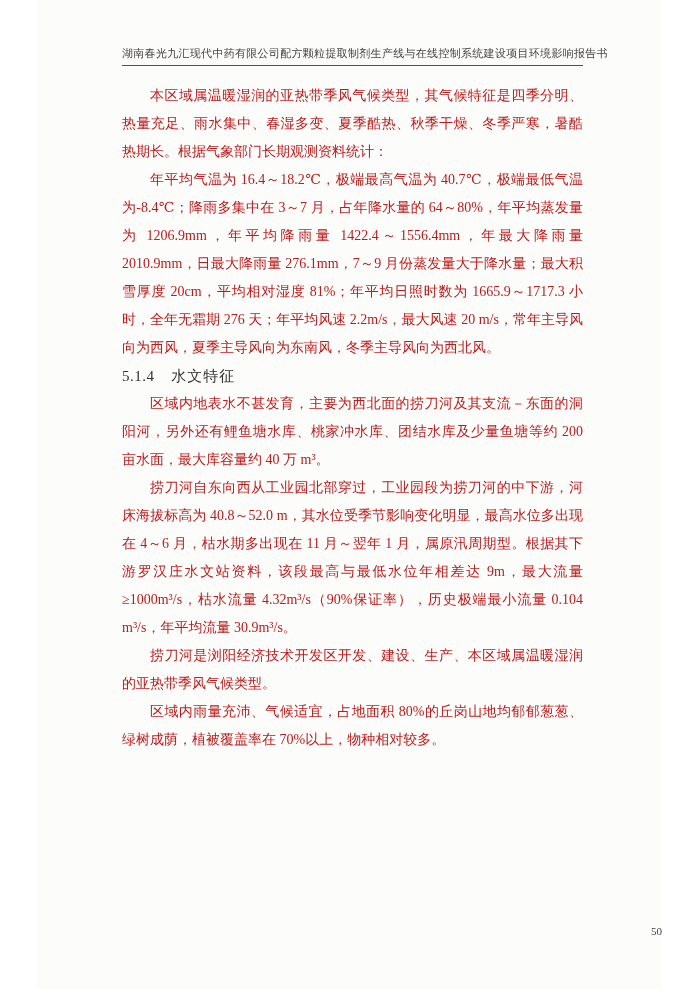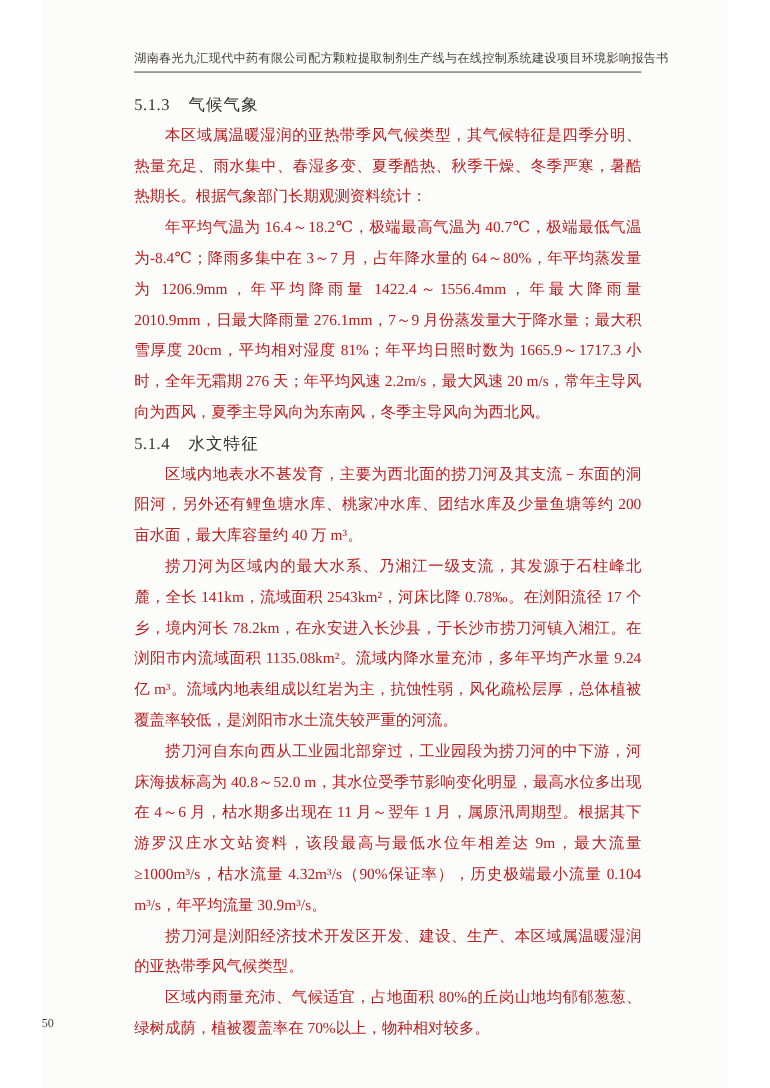--- a/index.html
+++ b/index.html
@@ -61,52 +61,47 @@
   .para {
     margin: 0;
     text-indent: 2em;
     color: #b91c1c;
   }
   .doc-footer {
     position: absolute;
     left: 0;
     right: 0;
     top: 921px;
-    text-align: left;
+    text-align: right;
   }
   .page-number {
     font-size: 11px;
     color: #444242;
   }
 </style>
 </head>
 <body>
 
 <div class="page">
   <div class="frame">
 
     <div class="doc-header">
       <div class="header-title">湖南春光九汇现代中药有限公司配方颗粒提取制剂生产线与在线控制系统建设项目环境影响报告书</div>
     </div>
 
     <div class="doc-body">
 
-      <h2 class="sec-heading">
-        <span class="sec-num">5.1.3</span>
-        <span class="sec-title">气候气象</span>
-      </h2>
       <p class="para">本区域属温暖湿润的亚热带季风气候类型，其气候特征是四季分明、热量充足、雨水集中、春湿多变、夏季酷热、秋季干燥、冬季严寒，暑酷热期长。根据气象部门长期观测资料统计：</p>
       <p class="para">年平均气温为 16.4～18.2℃，极端最高气温为 40.7℃，极端最低气温为-8.4℃；降雨多集中在 3～7 月，占年降水量的 64～80%，年平均蒸发量为 1206.9mm，年平均降雨量 1422.4～1556.4mm，年最大降雨量 2010.9mm，日最大降雨量 276.1mm，7～9 月份蒸发量大于降水量；最大积雪厚度 20cm，平均相对湿度 81%；年平均日照时数为 1665.9～1717.3 小时，全年无霜期 276 天；年平均风速 2.2m/s，最大风速 20 m/s，常年主导风向为西风，夏季主导风向为东南风，冬季主导风向为西北风。</p>
 
       <h2 class="sec-heading">
         <span class="sec-num">5.1.4</span>
         <span class="sec-title">水文特征</span>
       </h2>
       <p class="para">区域内地表水不甚发育，主要为西北面的捞刀河及其支流－东面的洞阳河，另外还有鲤鱼塘水库、桃家冲水库、团结水库及少量鱼塘等约 200 亩水面，最大库容量约 40 万 m³。</p>
-      <p class="para">捞刀河为区域内的最大水系、乃湘江一级支流，其发源于石柱峰北麓，全长 141km，流域面积 2543km²，河床比降 0.78‰。在浏阳流径 17 个乡，境内河长 78.2km，在永安进入长沙县，于长沙市捞刀河镇入湘江。在浏阳市内流域面积 1135.08km²。流域内降水量充沛，多年平均产水量 9.24 亿 m³。流域内地表组成以红岩为主，抗蚀性弱，风化疏松层厚，总体植被覆盖率较低，是浏阳市水土流失较严重的河流。</p>
       <p class="para">捞刀河自东向西从工业园北部穿过，工业园段为捞刀河的中下游，河床海拔标高为 40.8～52.0 m，其水位受季节影响变化明显，最高水位多出现在 4～6 月，枯水期多出现在 11 月～翌年 1 月，属原汛周期型。根据其下游罗汉庄水文站资料，该段最高与最低水位年相差达 9m，最大流量≥1000m³/s，枯水流量 4.32m³/s（90%保证率），历史极端最小流量 0.104 m³/s，年平均流量 30.9m³/s。</p>
       <p class="para">捞刀河是浏阳经济技术开发区开发、建设、生产、本区域属温暖湿润的亚热带季风气候类型。</p>
 
       <p class="para">区域内雨量充沛、气候适宜，占地面积 80%的丘岗山地均郁郁葱葱、绿树成荫，植被覆盖率在 70%以上，物种相对较多。</p>
 
     </div>
   </div>
 
   <div class="doc-footer">
     <span class="page-number">50</span>

